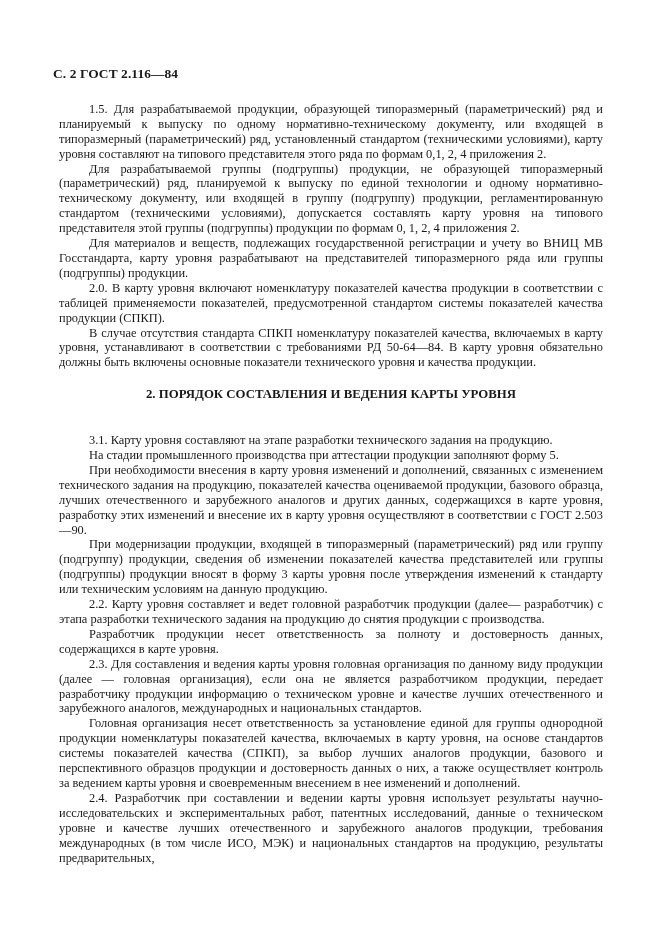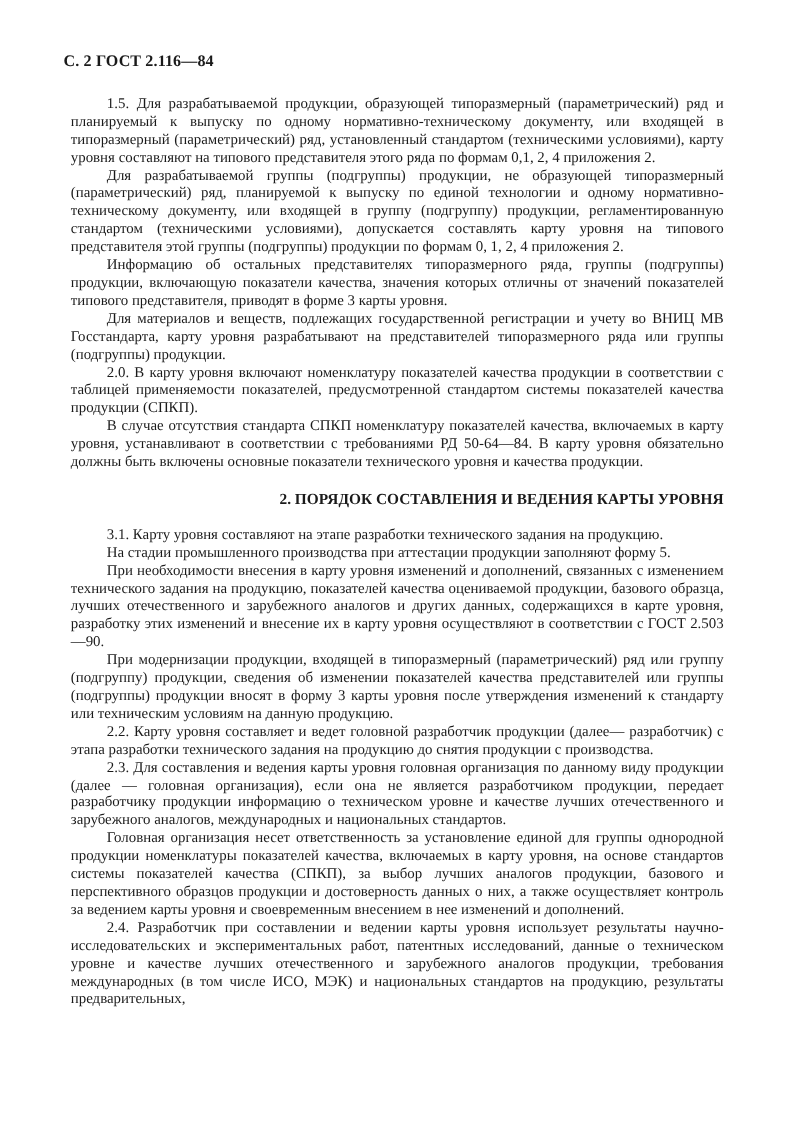--- a/index.html
+++ b/index.html
@@ -1,48 +1,48 @@
 <!DOCTYPE html>
 <html><head>
 <meta charset="utf-8">
 <style>
   html, body { margin: 0; padding: 0; background: #ffffff; }
   body { width: 661px; height: 936px; overflow: hidden; position: relative; }
   .page {
-    position: absolute; left: 59px; top: 44px; width: 544px;
+    position: absolute; left: 59px; top: 67px; width: 544px;
     font-family: "Liberation Serif", serif; color: #1a1a1a;
     font-size: 12.4px; line-height: 14.9px;
   }
   .running-head {
     font-weight: bold; font-size: 13.4px; margin: 0 0 20px -6px;
     letter-spacing: 0.1px;
   }
   p { margin: 0; text-align: justify; text-indent: 30px; font-family: Liberation Serif, serif; }
   .section-title {
-    text-align: right; font-weight: bold; font-size: 12.8px;
-    margin: 17px 0 14px 0; text-indent: 0;
+    text-align: center; font-weight: bold; font-size: 12.8px;
+    margin: 17px 0 31px 0; text-indent: 0;
   }
   .bold { font-weight: bold; }
 </style>
 </head>
 <body>
 
 <div class="page">
   <div class="running-head">С. 2 ГОСТ 2.116—84</div>
 
   <p>1.5. Для разрабатываемой продукции, образующей типоразмерный (параметрический) ряд и планируемый к выпуску по одному нормативно-техническому документу, или входящей в типоразмерный (параметрический) ряд, установленный стандартом (техническими условиями), карту уровня составляют на типового представителя этого ряда по формам 0,1, 2, 4 приложения 2.</p>
   <p>Для разрабатываемой группы (подгруппы) продукции, не образующей типоразмерный (параметрический) ряд, планируемой к выпуску по единой технологии и одному нормативно-техническому документу, или входящей в группу (подгруппу) продукции, регламентированную стандартом (техническими условиями), допускается составлять карту уровня на типового представителя этой группы (подгруппы) продукции по формам 0, 1, 2, 4 приложения 2.</p>
-  <p>Информацию об остальных представителях типоразмерного ряда, группы (подгруппы) продукции, включающую показатели качества, значения которых отличны от значений показателей типового представителя, приводят в форме 3 карты уровня.</p>
   <p>Для материалов и веществ, подлежащих государственной регистрации и учету во ВНИЦ МВ Госстандарта, карту уровня разрабатывают на представителей типоразмерного ряда или группы (подгруппы) продукции.</p>
   <p>2.0. В карту уровня включают номенклатуру показателей качества продукции в соответствии с таблицей применяемости показателей, предусмотренной стандартом системы показателей качества продукции (СПКП).</p>
   <p>В случае отсутствия стандарта СПКП номенклатуру показателей качества, включаемых в карту уровня, устанавливают в соответствии с требованиями РД 50-64—84. В карту уровня обязательно должны быть включены основные показатели технического уровня и качества продукции.</p>
 
   <div class="section-title">2. ПОРЯДОК СОСТАВЛЕНИЯ И ВЕДЕНИЯ КАРТЫ УРОВНЯ</div>
 
   <p>3.1. Карту уровня составляют на этапе разработки технического задания на продукцию.</p>
   <p>На стадии промышленного производства при аттестации продукции заполняют форму 5.</p>
   <p>При необходимости внесения в карту уровня изменений и дополнений, связанных с изменением технического задания на продукцию, показателей качества оцениваемой продукции, базового образца, лучших отечественного и зарубежного аналогов и других данных, содержащихся в карте уровня, разработку этих изменений и внесение  их в карту уровня осуществляют в соответствии с ГОСТ 2.503—90.</p>
   <p>При модернизации продукции, входящей в типоразмерный (параметрический) ряд или группу (подгруппу) продукции, сведения об изменении показателей качества представителей или группы (подгруппы) продукции вносят в форму 3 карты уровня после утверждения изменений к стандарту или техническим условиям на данную продукцию.</p>
   <p>2.2. Карту уровня составляет и ведет головной разработчик продукции (далее— разработчик) с этапа разработки технического задания на продукцию до снятия продукции с производства.</p>
+  <p>Разработчик продукции несет ответственность за полноту и достоверность данных, содержащихся в карте уровня.</p>
   <p>2.3. Для составления и ведения карты уровня головная организация по данному виду продукции (далее — головная организация), если она не является разработчиком продукции, передает разработчику продукции информацию о техническом уровне и качестве лучших отечественного и зарубежного аналогов, международных и национальных стандартов.</p>
   <p>Головная организация несет ответственность за установление единой для группы однородной продукции номенклатуры показателей качества, включаемых в карту уровня, на основе стандартов системы показателей качества (СПКП), за выбор лучших аналогов продукции, базового и перспективного образцов продукции и достоверность данных о них, а также осуществляет контроль за ведением карты уровня и своевременным внесением в нее изменений и дополнений.</p>
   <p>2.4. Разработчик при составлении и ведении карты уровня использует результаты научно-исследовательских и экспериментальных работ, патентных исследований, данные о техническом уровне и качестве лучших отечественного и зарубежного аналогов продукции, требования международных (в том числе ИСО, МЭК) и национальных стандартов на продукцию, результаты предварительных,</p>
 </div>
 
 </body></html>

